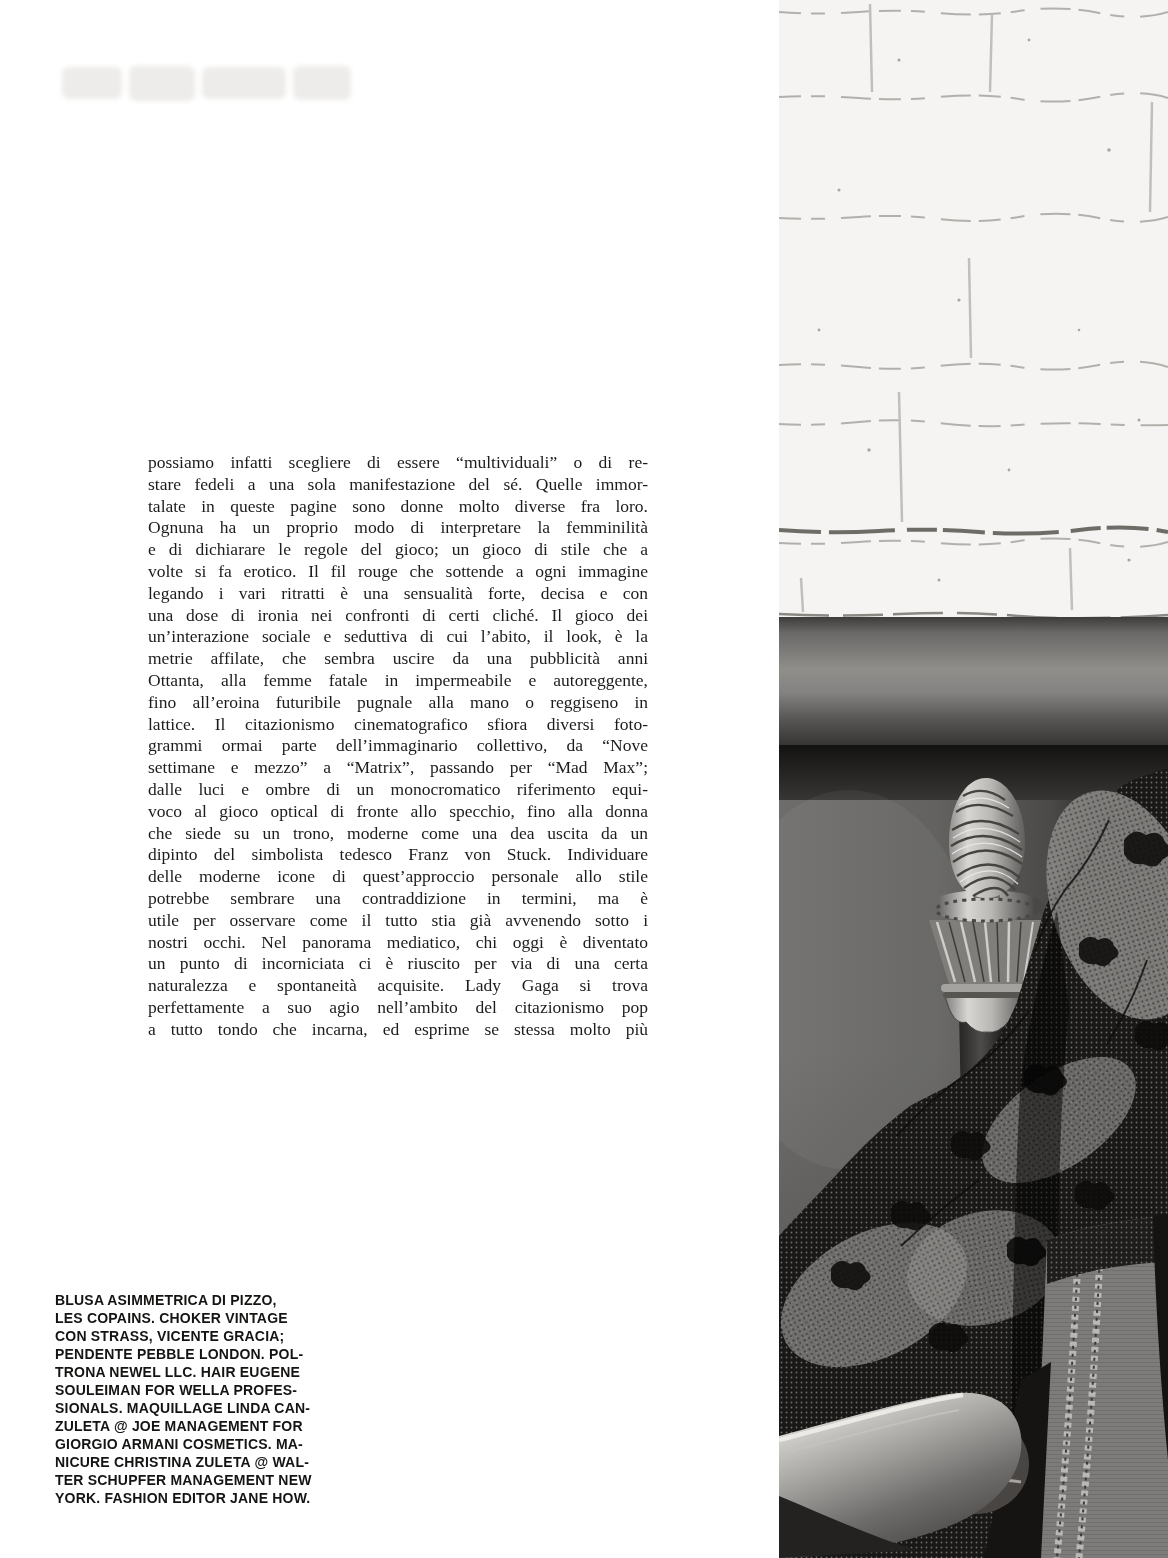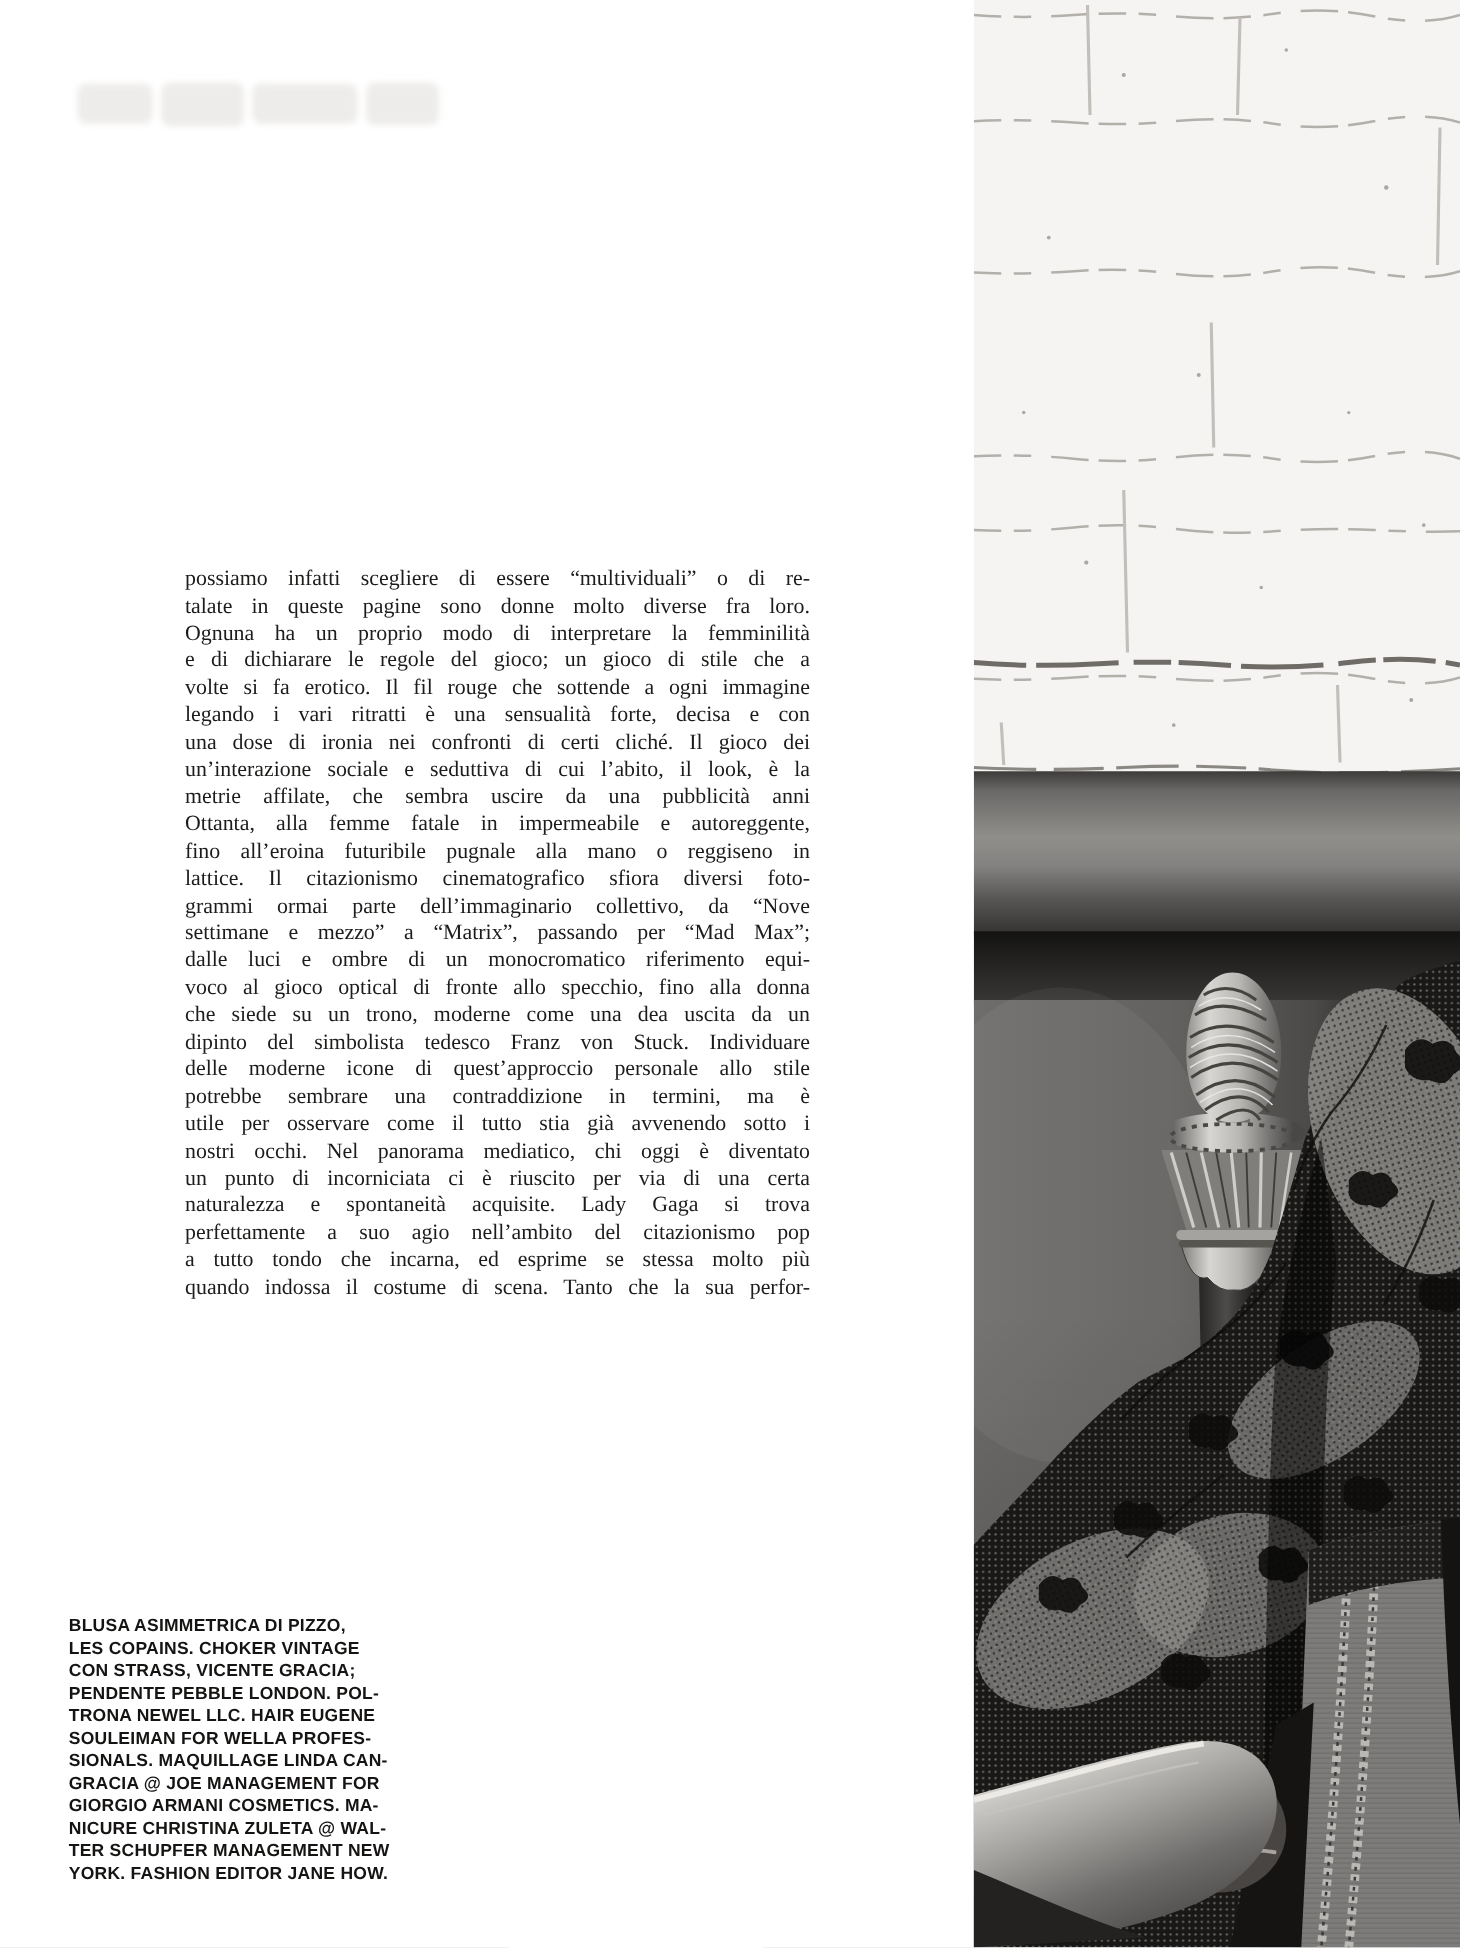--- a/index.html
+++ b/index.html
@@ -57,20 +57,21 @@
 
   <div class="ghost">
     <i></i>
     <i></i>
     <i></i>
     <i></i>
   </div>
 
   <div class="article">
       <div class="line">possiamo infatti scegliere di essere “multividuali” o di re-</div>
+      <div class="line">stare fedeli a una sola manifestazione del sé. Quelle immor-</div>
       <div class="line">talate in queste pagine sono donne molto diverse fra loro.</div>
       <div class="line">Ognuna ha un proprio modo di interpretare la femminilità</div>
       <div class="line">e di dichiarare le regole del gioco; un gioco di stile che a</div>
       <div class="line">volte si fa erotico. Il fil rouge che sottende a ogni immagine</div>
       <div class="line">legando i vari ritratti è una sensualità forte, decisa e con</div>
       <div class="line">una dose di ironia nei confronti di certi cliché. Il gioco dei</div>
       <div class="line">un’interazione sociale e seduttiva di cui l’abito, il look, è la</div>
       <div class="line">metrie affilate, che sembra uscire da una pubblicità anni</div>
       <div class="line">Ottanta, alla femme fatale in impermeabile e autoreggente,</div>
       <div class="line">fino all’eroina futuribile pugnale alla mano o reggiseno in</div>
@@ -82,32 +83,31 @@
       <div class="line">che siede su un trono, moderne come una dea uscita da un</div>
       <div class="line">dipinto del simbolista tedesco Franz von Stuck. Individuare</div>
       <div class="line">delle moderne icone di quest’approccio personale allo stile</div>
       <div class="line">potrebbe sembrare una contraddizione in termini, ma è</div>
       <div class="line">utile per osservare come il tutto stia già avvenendo sotto i</div>
       <div class="line">nostri occhi. Nel panorama mediatico, chi oggi è diventato</div>
       <div class="line">un punto di incorniciata ci è riuscito per via di una certa</div>
       <div class="line">naturalezza e spontaneità acquisite. Lady Gaga si trova</div>
       <div class="line">perfettamente a suo agio nell’ambito del citazionismo pop</div>
       <div class="line">a tutto tondo che incarna, ed esprime se stessa molto più</div>
-      <div class="line">quando indossa il costume di scena. Tanto che la sua perfor-</div>
     </div>
 
   <div class="credits">
       <div class="line">BLUSA ASIMMETRICA DI PIZZO,</div>
       <div class="line">LES COPAINS. CHOKER VINTAGE</div>
       <div class="line">CON STRASS, VICENTE GRACIA;</div>
       <div class="line">PENDENTE PEBBLE LONDON. POL-</div>
       <div class="line">TRONA NEWEL LLC. HAIR EUGENE</div>
       <div class="line">SOULEIMAN FOR WELLA PROFES-</div>
       <div class="line">SIONALS. MAQUILLAGE LINDA CAN-</div>
-      <div class="line">GRACIA @ JOE MANAGEMENT FOR</div>
+      <div class="line">ZULETA @ JOE MANAGEMENT FOR</div>
       <div class="line">GIORGIO ARMANI COSMETICS. MA-</div>
       <div class="line">NICURE CHRISTINA ZULETA @ WAL-</div>
       <div class="line">TER SCHUPFER MANAGEMENT NEW</div>
       <div class="line">YORK. FASHION EDITOR JANE HOW.</div>
     </div>
 
   <div class="photo">
     <svg viewBox="0 0 389 1558" xmlns="http://www.w3.org/2000/svg">
       <defs>
         <linearGradient id="railGrad" x1="0" y1="617" x2="0" y2="748" gradientUnits="userSpaceOnUse">

